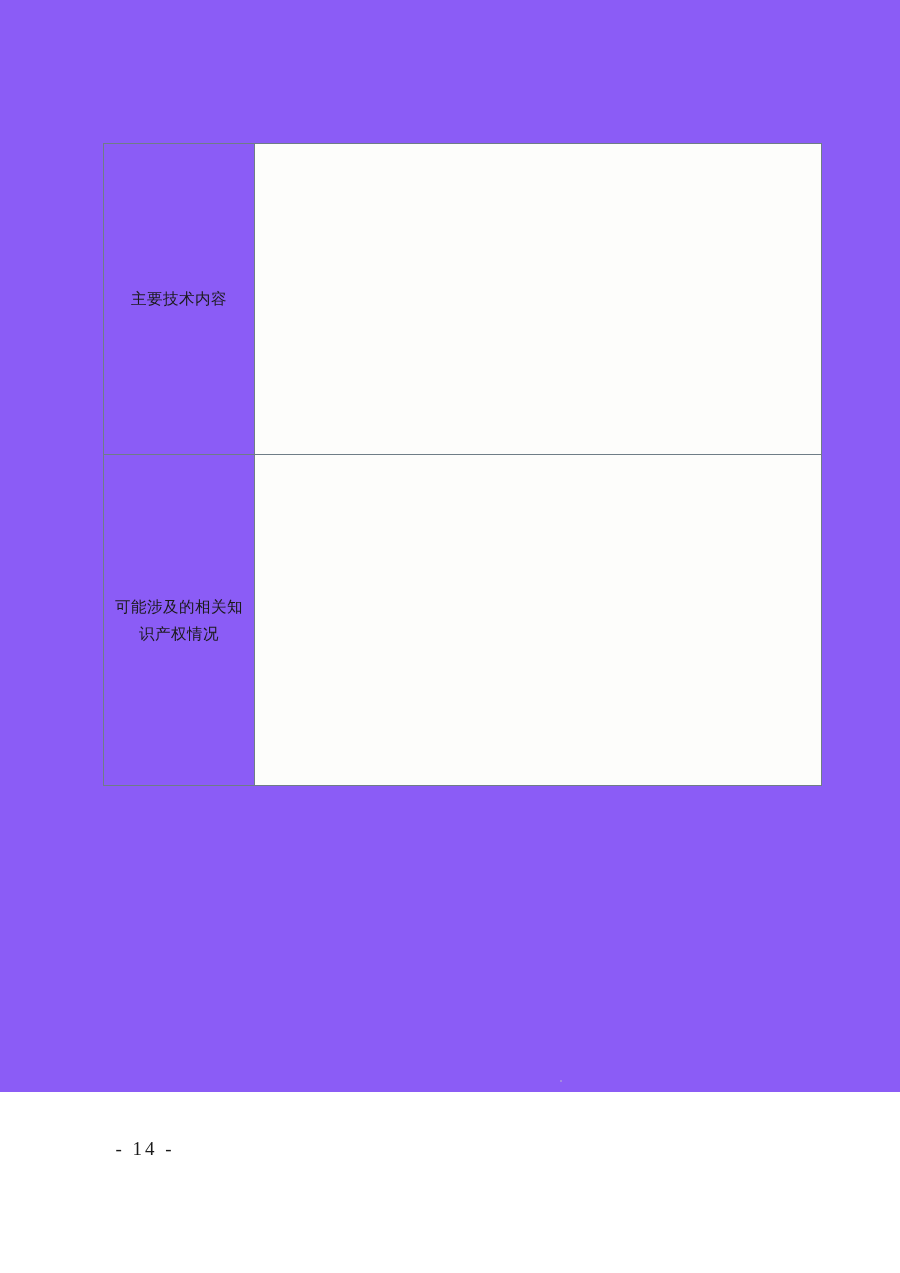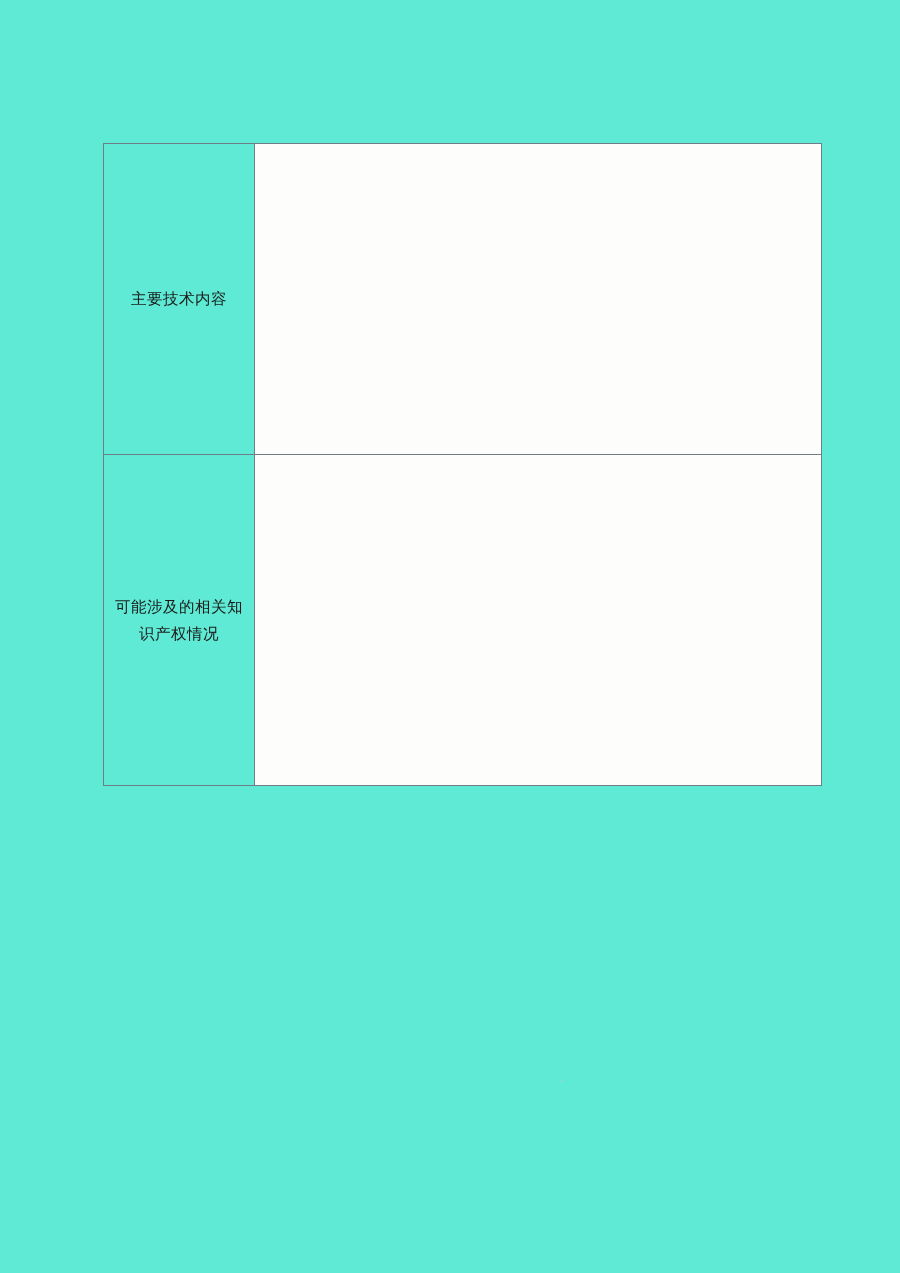--- a/index.html
+++ b/index.html
@@ -14,22 +14,22 @@
     position: relative;
     overflow: hidden;
   }
 
   
   .page {
     position: absolute;
     top: 0;
     left: 0;
     width: 900px;
-    height: 1273px;
-    background: #5eead4;
+    height: 1092px;
+    background: #8b5cf6;
   }
 
   .doc-table {
     position: absolute;
     left: 103px;
     top: 143px;
     width: 716px;
     border-collapse: collapse;
     table-layout: fixed;
   }
@@ -106,14 +106,15 @@
         <span style="white-space:pre-line;text-align:center;">可能涉及的相关知
 识产权情况</span>
       </td>
       <td class="content-cell">
         <span></span>
       </td>
     </tr>
   </tbody>
     </table>
 
+  <div class="page-number">- 14 -</div>
 
 </div>
 
 </body></html>

